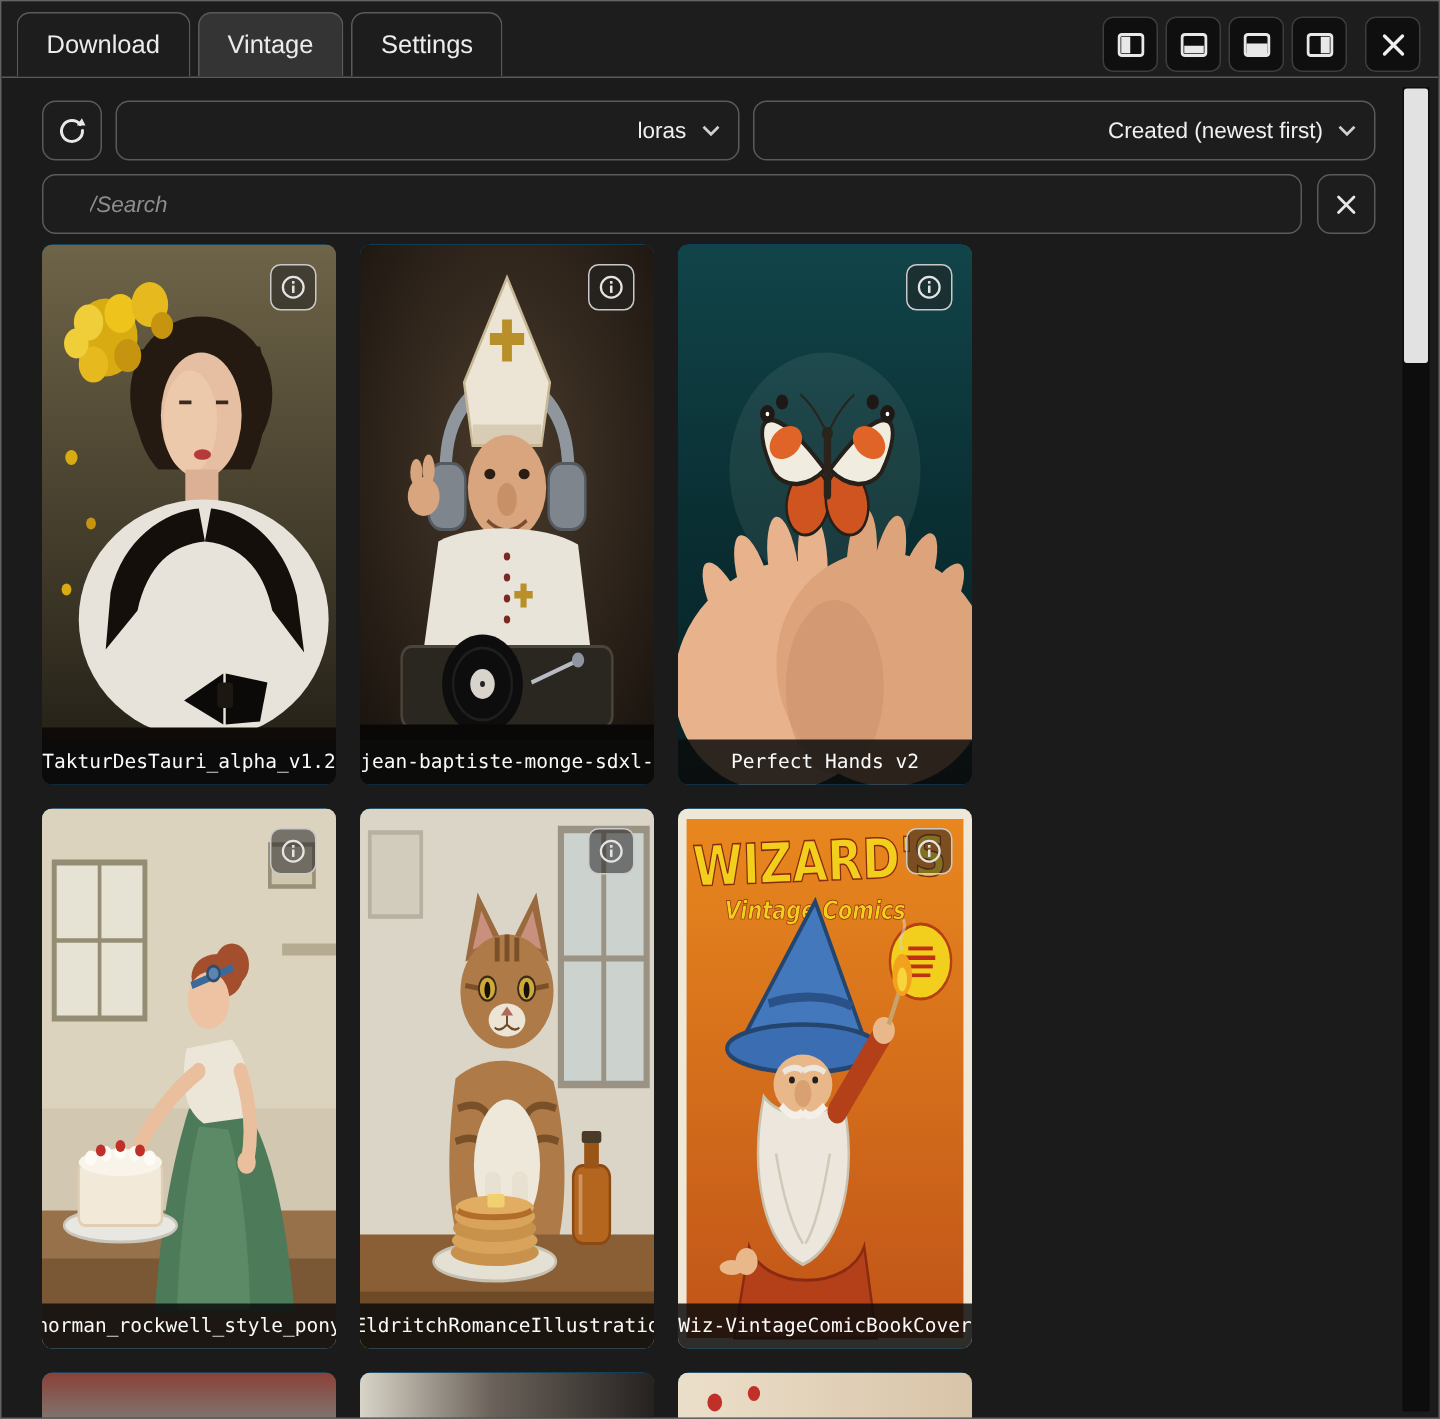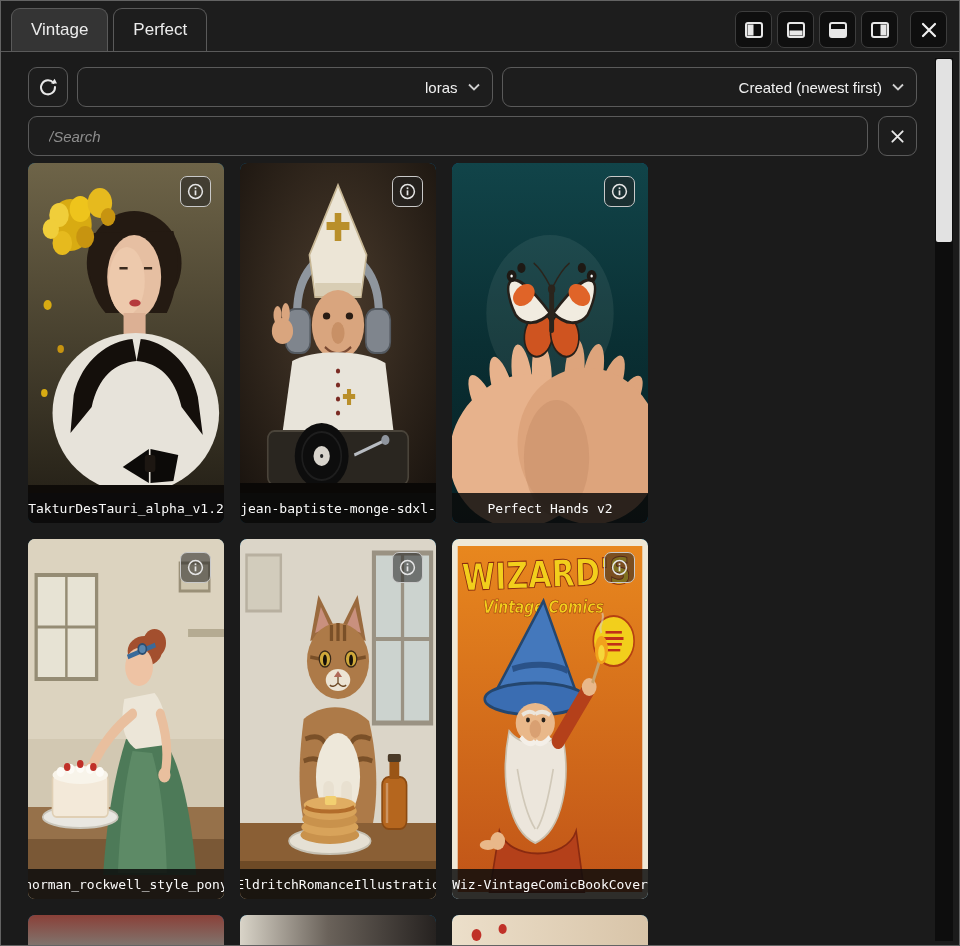--- a/index.html
+++ b/index.html
@@ -28,21 +28,21 @@
   .squarebtn{width:40px;height:40px;background:#1d1d1d;border:1px solid #5a5a5a;
              border-radius:9px;display:flex;align-items:center;justify-content:center;
              padding:0;cursor:pointer;box-sizing:border-box;flex:0 0 auto;}
   .select{flex:1;height:40px;background:#1d1d1d;border:1px solid #5a5a5a;border-radius:9px;
           display:flex;align-items:center;padding:0 34px 0 14px;color:#f0f0f0;
           font-size:15px;position:relative;box-sizing:border-box;cursor:pointer;justify-content:flex-end;}
   .select .chev{position:absolute;right:12px;top:50%;transform:translateY(-50%);}
 
   .searchrow{position:absolute;top:115px;left:27px;width:889px;height:40px;display:flex;gap:10px;}
   .search{flex:1;background:#1d1d1d;border:1px solid #5a5a5a;border-radius:9px;
-          color:#eeeeee;font-size:15px;padding:0 20px;outline:none;
+          color:#eeeeee;font-size:15px;padding:0 31px;outline:none;
           font-family:"Liberation Sans",sans-serif;box-sizing:border-box;}
   .search::placeholder{color:#8d8d8d;font-style:italic;}
 
   
   .grid{position:absolute;top:162px;left:27px;width:752px;display:flex;flex-wrap:wrap;gap:16px;}
   .card{width:196px;height:360px;position:relative;border-radius:7px;overflow:hidden;
         background:#0369a1;cursor:pointer;flex:0 0 auto;}
   .card svg.art{position:absolute;inset:0;width:100%;height:100%;display:block;}
   .caption{position:absolute;left:0;right:0;bottom:0;height:30px;
            background:rgba(12,12,12,0.85);color:#fafafa;
@@ -57,25 +57,28 @@
   .scrollbar{position:absolute;top:57px;right:6px;width:18px;bottom:4px;background:#0d0d0d;}
   .scroll-thumb{position:absolute;top:1px;left:1px;right:1px;height:183px;background:#e2e2e2;
                 border-radius:2px;cursor:grab;}
 </style>
 </head>
 <body>
 
 <div class="window">
 
   <div class="tabbar">
+    <div class="tab">
+      <span>Download</span>
+    </div>
     <div class="tab active">
       <span>Vintage</span>
     </div>
     <div class="tab">
-      <span>Perfect</span>
+      <span>Settings</span>
     </div>
   </div>
 
   <div class="winctrl">
     <button class="iconbtn">
       <svg width="18" height="16" viewBox="0 0 18 16">
         <rect x="1" y="1" width="16" height="14" rx="2" fill="none" stroke="#e8e8e8" stroke-width="2"></rect>
         <rect x="2.5" y="2.5" width="6" height="11" fill="#e8e8e8"></rect>
       </svg>
     </button>

